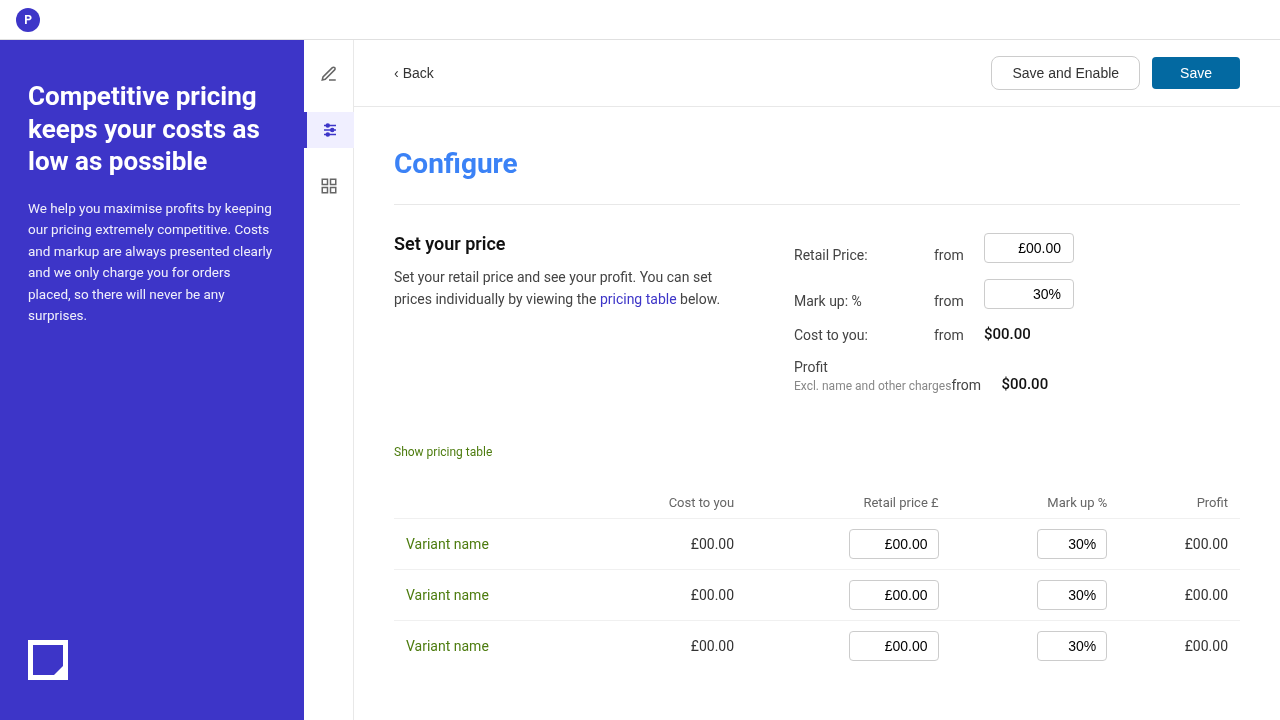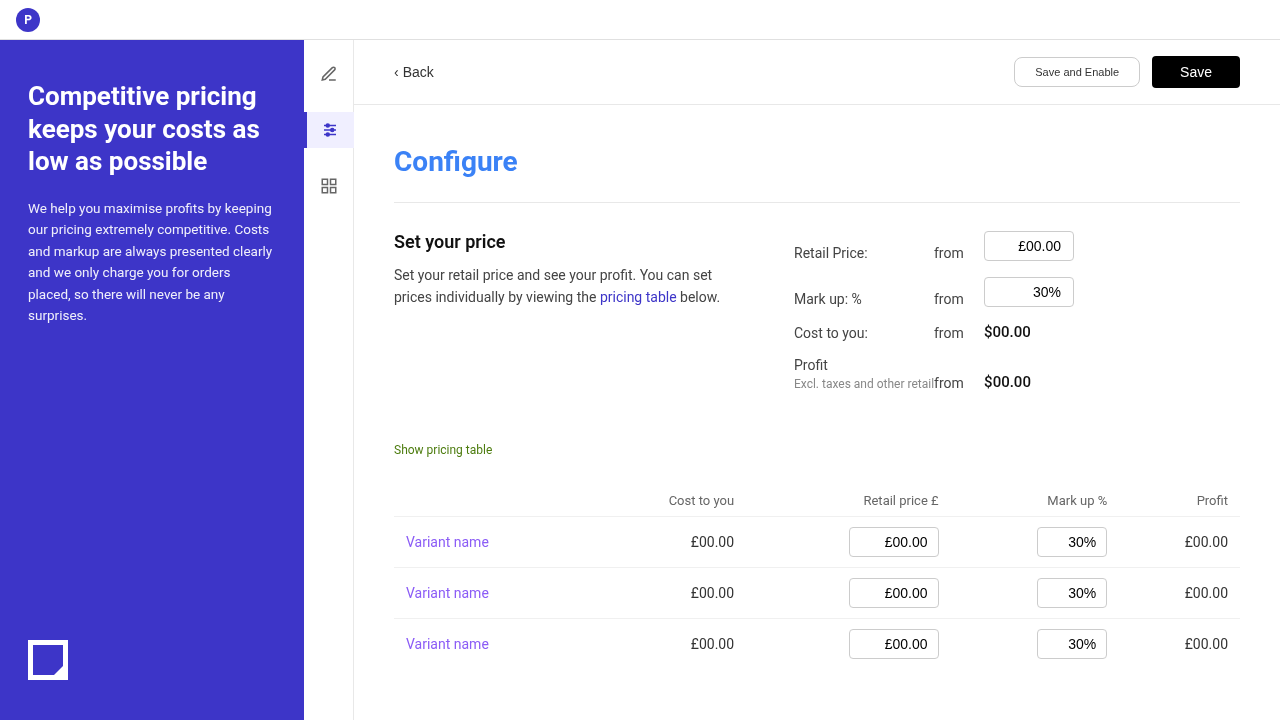--- a/index.html
+++ b/index.html
@@ -123,27 +123,27 @@
       background: none; border: none;
     }
     .header-actions {
       display: flex; gap: 12px; align-items: center;
     }
     .btn-outline {
       padding: 8px 20px;
       border: 1px solid #ccc;
       background: #fff;
       border-radius: 8px;
-      font-size: 11px;
+      font-size: 14px;
       cursor: pointer;
       color: #333;
     }
     .btn-primary {
       padding: 8px 28px;
-      background: #000000;
+      background: #0369a1;
       color: white;
       border: none;
       border-radius: 4px;
       font-size: 14px;
       cursor: pointer;
       font-weight: 500;
     }
 
     
     .page-content {
@@ -254,21 +254,21 @@
     }
     .pricing-table td {
       padding: 10px 12px;
       font-size: 14px;
       color: #333;
       text-align: right;
       border-top: 1px solid #f0f0f0;
     }
     .pricing-table td:first-child {
       text-align: left;
-      color: #8b5cf6;
+      color: #4d7c0f;
     }
     .pricing-table input[type="text"] {
       border: 1px solid #ccc;
       border-radius: 4px;
       padding: 6px 10px;
       font-size: 14px;
       width: 80px;
       text-align: right;
     }
   </style>
@@ -361,21 +361,21 @@
 
           <div class="price-row">
             <span class="price-label">Cost to you:</span>
             <span class="price-from">from</span>
             <span class="price-static">$00.00</span>
           </div>
 
           <div class="price-row">
             <div class="profit-label-group">
               <span class="price-label">Profit</span>
-              <span class="excl-text">Excl. taxes and other retail</span>
+              <span class="excl-text">Excl. name and other charges</span>
             </div>
             <span class="price-from">from</span>
             <span class="price-static">$00.00</span>
           </div>
         </div>
       </div>
 
       
       <a href="#" class="show-pricing-link">Show pricing table</a>
 

